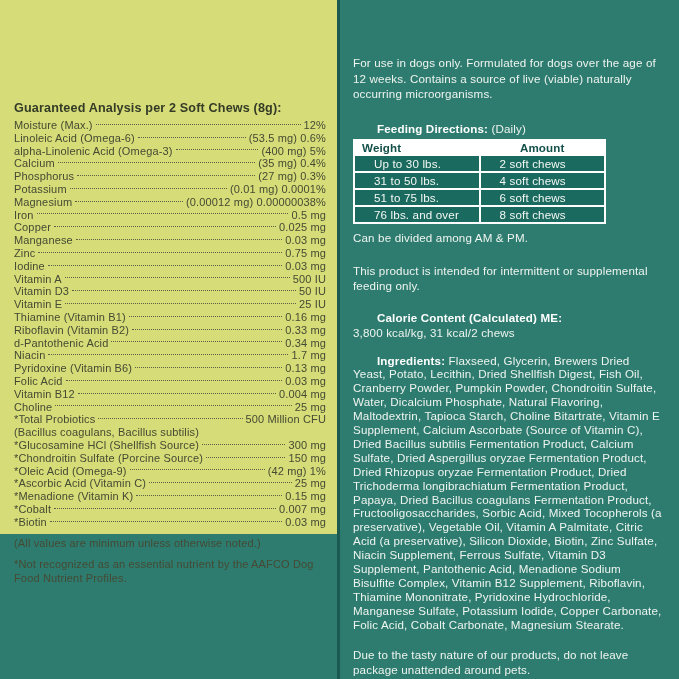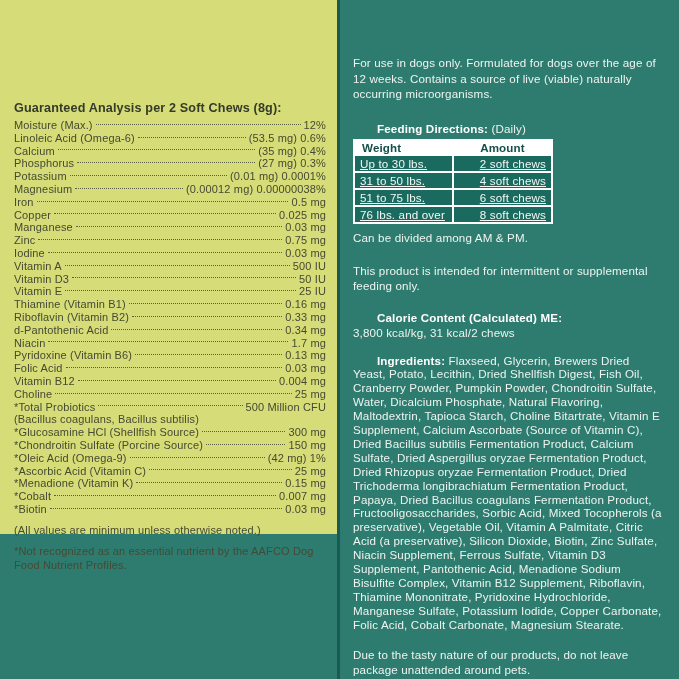--- a/index.html
+++ b/index.html
@@ -61,35 +61,35 @@
     color: #eef4ef;
   }
   .panel-right p { margin: 0; font-size: 11.6px; line-height: 15.5px; }
   .usage { margin-bottom: 19px !important; }
   .fd-label { margin-bottom: 3px !important; }
   .fd-label b { color: #ffffff; }
   #feeding-table {
     border-collapse: separate;
     border-spacing: 2px;
     background: #ffffff;
-    width: 200px;
+    width: 253px;
     margin: 0 0 6px 0;
   }
   #feeding-table th {
     background: #ffffff; color: #14504a;
     font-size: 11.6px; font-weight: bold;
     text-align: left; padding: 0px 7px;
     width: 50%;
   }
   #feeding-table th:last-child { text-align: center; }
   #feeding-table td {
     background: #1a6a5f; color: #f4f8f4;
-    font-size: 11.6px; padding: 1px 5px; text-decoration: underline;
-  }
-  #feeding-table td:last-child { text-align: right; }
+    font-size: 11.6px; padding: 1px 19px;
+  }
+  #feeding-table td:last-child { text-align: left; }
   .divide-note { margin-bottom: 17px !important; }
   .intermittent { margin-bottom: 16px !important; }
   .cal-block { margin-bottom: 13px !important; }
   .cal-block b { color: #ffffff; display: block; }
   .ingredients { line-height: 13.9px !important; margin-bottom: 15px !important; }
   .ingredients b { color: #ffffff; }
   b { font-weight: bold; padding-left: 24px; }
 </style>
 </head>
 <body>
@@ -103,20 +103,25 @@
           <span class="an">Moisture (Max.)</span>
           <span class="leader"></span>
           <span class="av">12%</span>
         </div>
         <div class="arow">
           <span class="an">Linoleic Acid (Omega-6)</span>
           <span class="leader"></span>
           <span class="av">(53.5 mg) 0.6%</span>
         </div>
         <div class="arow">
+          <span class="an">alpha-Linolenic Acid (Omega-3)</span>
+          <span class="leader"></span>
+          <span class="av">(400 mg) 5%</span>
+        </div>
+        <div class="arow">
           <span class="an">Calcium</span>
           <span class="leader"></span>
           <span class="av">(35 mg) 0.4%</span>
         </div>
         <div class="arow">
           <span class="an">Phosphorus</span>
           <span class="leader"></span>
           <span class="av">(27 mg) 0.3%</span>
         </div>
         <div class="arow">

